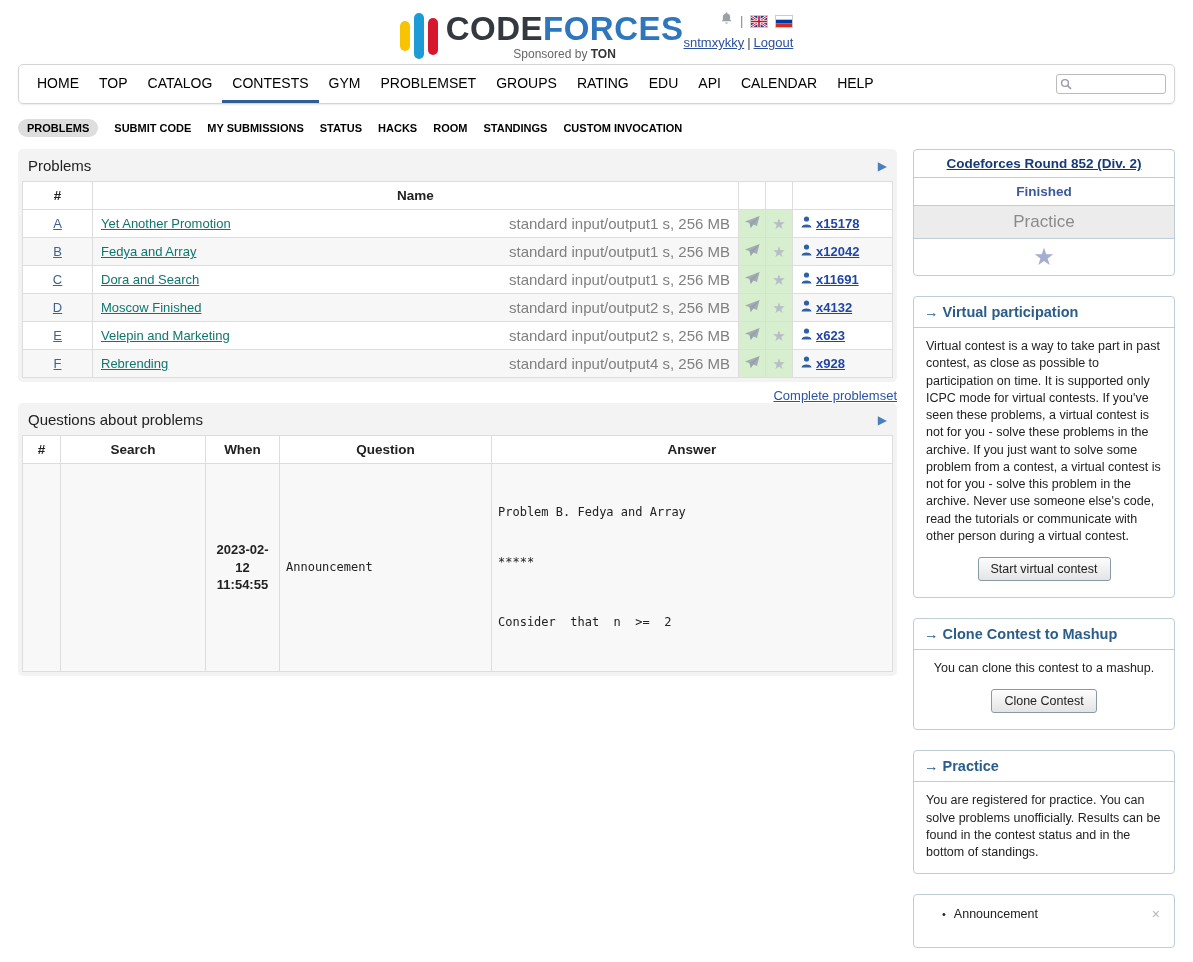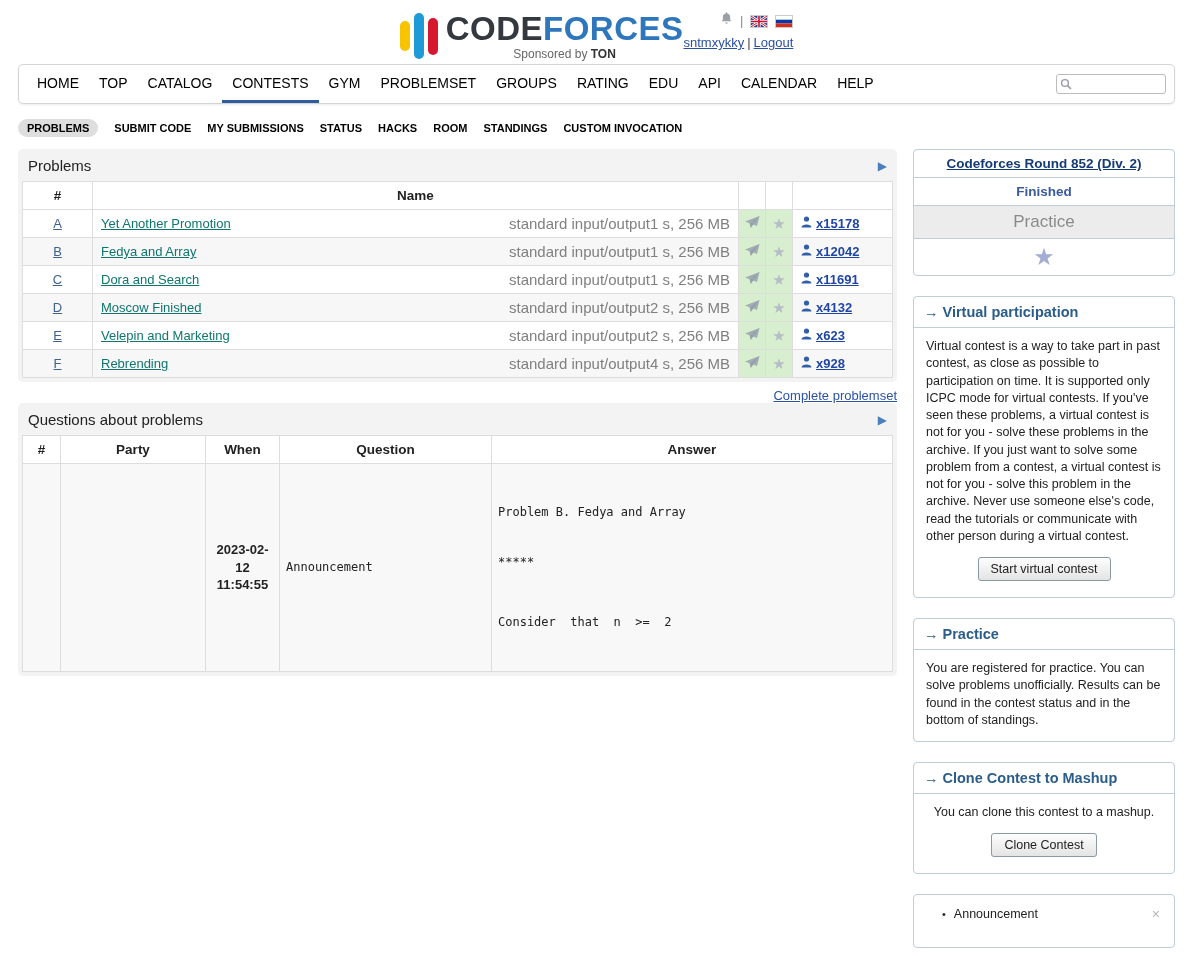--- a/index.html
+++ b/index.html
@@ -445,21 +445,21 @@
 
       <div class="datatable">
         <div class="dt-caption">
           <span class="dt-title">Questions about problems</span>
           <span class="dt-arrow">▶</span>
         </div>
         <table class="dt questions">
           <thead>
             <tr>
               <th class="q-col-num">#</th>
-              <th class="q-col-party">Party</th>
+              <th class="q-col-party">Search</th>
               <th class="q-col-when">When</th>
               <th class="q-col-question">Question</th>
               <th>Answer</th>
             </tr>
           </thead>
           <tbody>
             <tr class="q-row">
               <td class="q-num"></td>
               <td class="q-party"></td>
               <td class="q-when">
@@ -492,31 +492,31 @@
 
       <div class="side-box">
         <div class="cap"><span class="sec-arrow">→</span><span>Virtual participation</span></div>
         <div class="body">
           <span>Virtual contest is a way to take part in past contest, as close as possible to participation on time. It is supported only ICPC mode for virtual contests. If you've seen these problems, a virtual contest is not for you - solve these problems in the archive. If you just want to solve some problem from a contest, a virtual contest is not for you - solve this problem in the archive. Never use someone else's code, read the tutorials or communicate with other person during a virtual contest.</span>
           <button class="btn">Start virtual contest</button>
         </div>
       </div>
 
       <div class="side-box">
-        <div class="cap"><span class="sec-arrow">→</span><span>Practice</span></div>
-        <div class="body">
-          <span>You are registered for practice. You can solve problems unofficially. Results can be found in the contest status and in the bottom of standings.</span>
-        </div>
-      </div>
-
-      <div class="side-box">
         <div class="cap"><span class="sec-arrow">→</span><span>Clone Contest to Mashup</span></div>
         <div class="body centered-text">
           <span>You can clone this contest to a mashup.</span>
           <button class="btn">Clone Contest</button>
+        </div>
+      </div>
+
+      <div class="side-box">
+        <div class="cap"><span class="sec-arrow">→</span><span>Practice</span></div>
+        <div class="body">
+          <span>You are registered for practice. You can solve problems unofficially. Results can be found in the contest status and in the bottom of standings.</span>
         </div>
       </div>
 
       <div class="side-box">
         <ul class="materials-list">
 
             <li>
               <span class="bullet">•</span>
               <a href="#" class="m-label" style="text-decoration:none">Announcement</a>
               <span class="close-x">×</span>

